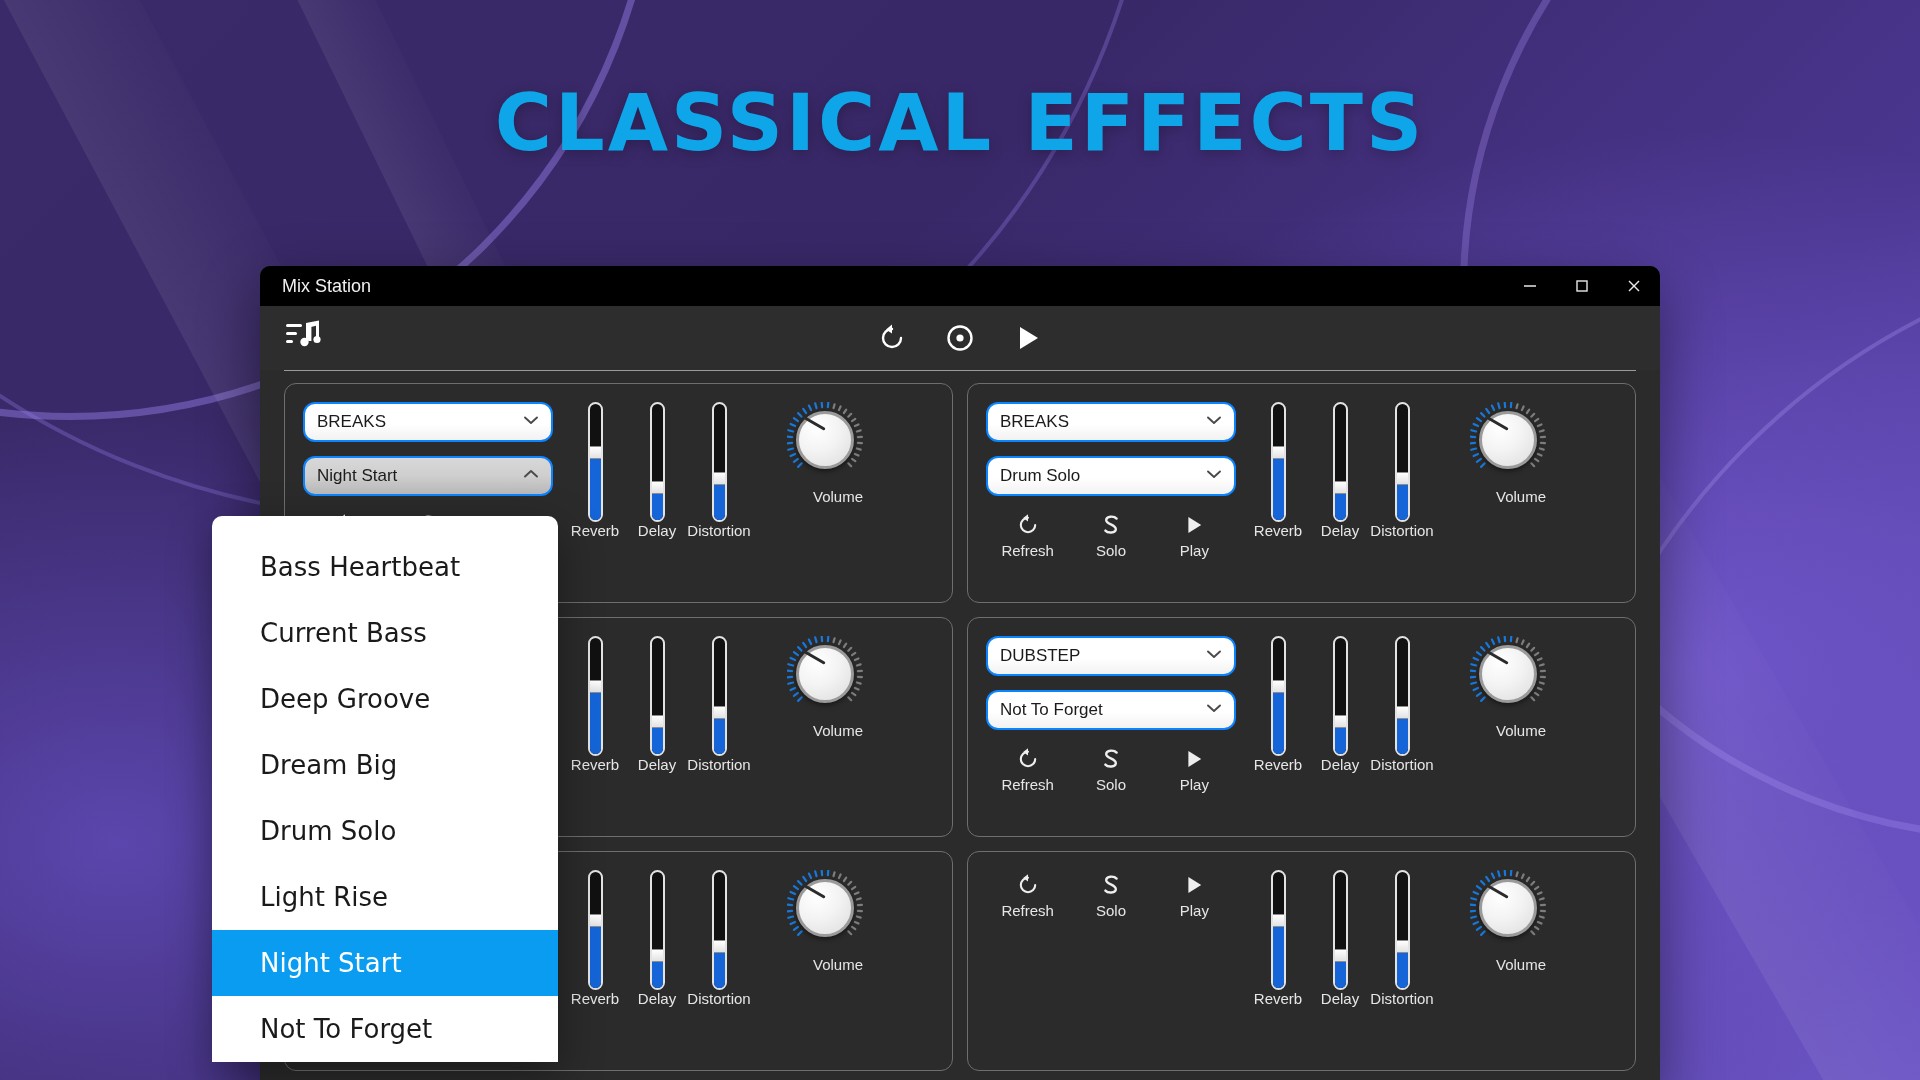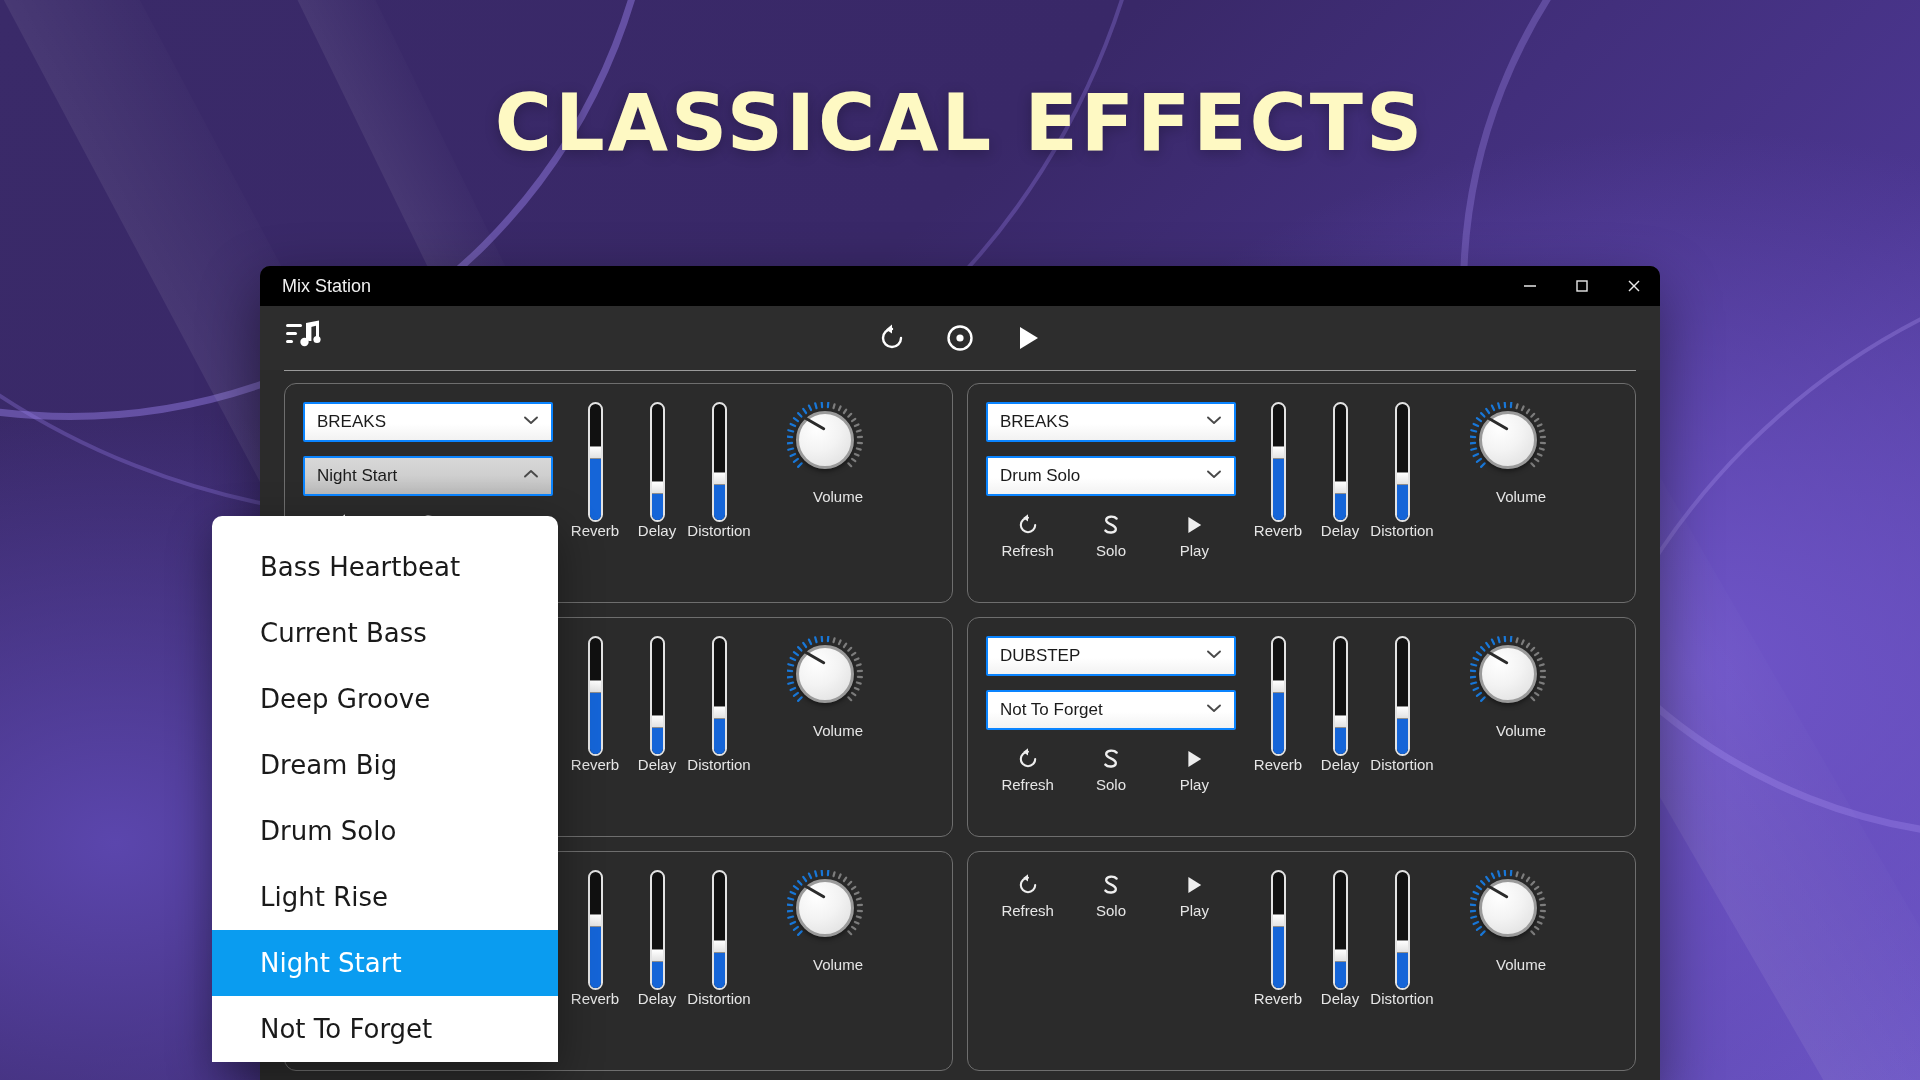--- a/index.html
+++ b/index.html
@@ -17,21 +17,21 @@
          linear-gradient(135deg,#3a2a69 0%, #392868 38%, #4b3690 70%, #6a54c4 100%);
   }
   .arc{ position:absolute; border-radius:50%; border-style:solid; border-color:rgba(154,128,235,.45);
         border-width:7px; background:transparent; }
   .arc.thin{ border-width:4px; border-color:rgba(150,124,230,.32); }
   .band{ position:absolute; background:linear-gradient(90deg,rgba(255,255,255,.07),rgba(255,255,255,.015));
          transform-origin:0 0; }
   
   #heading{
     position:absolute; top:78px; left:0; width:100%; text-align:center;
-    color:#fef9c3; font-size:78px; font-weight:bold; letter-spacing:3px;
+    color:#0ea5e9; font-size:78px; font-weight:bold; letter-spacing:3px;
     font-family:"DejaVu Sans", sans-serif;
     text-shadow:0 3px 14px rgba(0,0,0,.25);
   }
   
   #window{
     position:absolute; left:260px; top:266px; width:1400px; height:820px;
     background:#2b2b2b; border-radius:10px 10px 0 0;
     box-shadow:0 22px 60px rgba(0,0,0,.45);
     overflow:hidden;
   }
@@ -49,21 +49,21 @@
               display:flex; gap:38px; align-items:center; }
   .ticon{ color:#fff; cursor:pointer; display:flex; }
   #tbdivider{ height:1px; background:#9a9a9a; margin:0 24px; }
   
   #grid{ display:grid; grid-template-columns:1fr 1fr; gap:14px 14px;
          padding:12px 24px 0 24px; }
   .panel{ border:1px solid #6e6e6e; border-radius:12px; background:#2b2b2b;
           height:220px; display:flex; padding:18px 16px 10px 18px; gap:10px; }
   .col-left{ width:250px; display:flex; flex-direction:column; gap:14px; }
   .sel{
-    height:40px; border:2px solid #0a84ff; border-radius:2px;
+    height:40px; border:2px solid #0a84ff; border-radius:12px;
     background:linear-gradient(180deg,#ffffff 0%,#ffffff 55%,#f2f2f2 100%);
     display:flex; align-items:center; padding:0 10px 0 12px;
     color:#1b1b1b; font-size:17px; position:relative; cursor:pointer;
   }
   .sel.gray{ background:linear-gradient(180deg,#d8d8d8 0%,#cfcfcf 48%,#b9b9b9 100%); }
   .sel .lbl{ flex:1; white-space:nowrap; overflow:hidden; }
   .chev{ color:#4a4a4a; }
   .btnrow{ display:flex; margin-top:2px; }
   .tbtn{ flex:1; display:flex; flex-direction:column; align-items:center; gap:4px;
          color:#eaeaea; cursor:pointer; }

